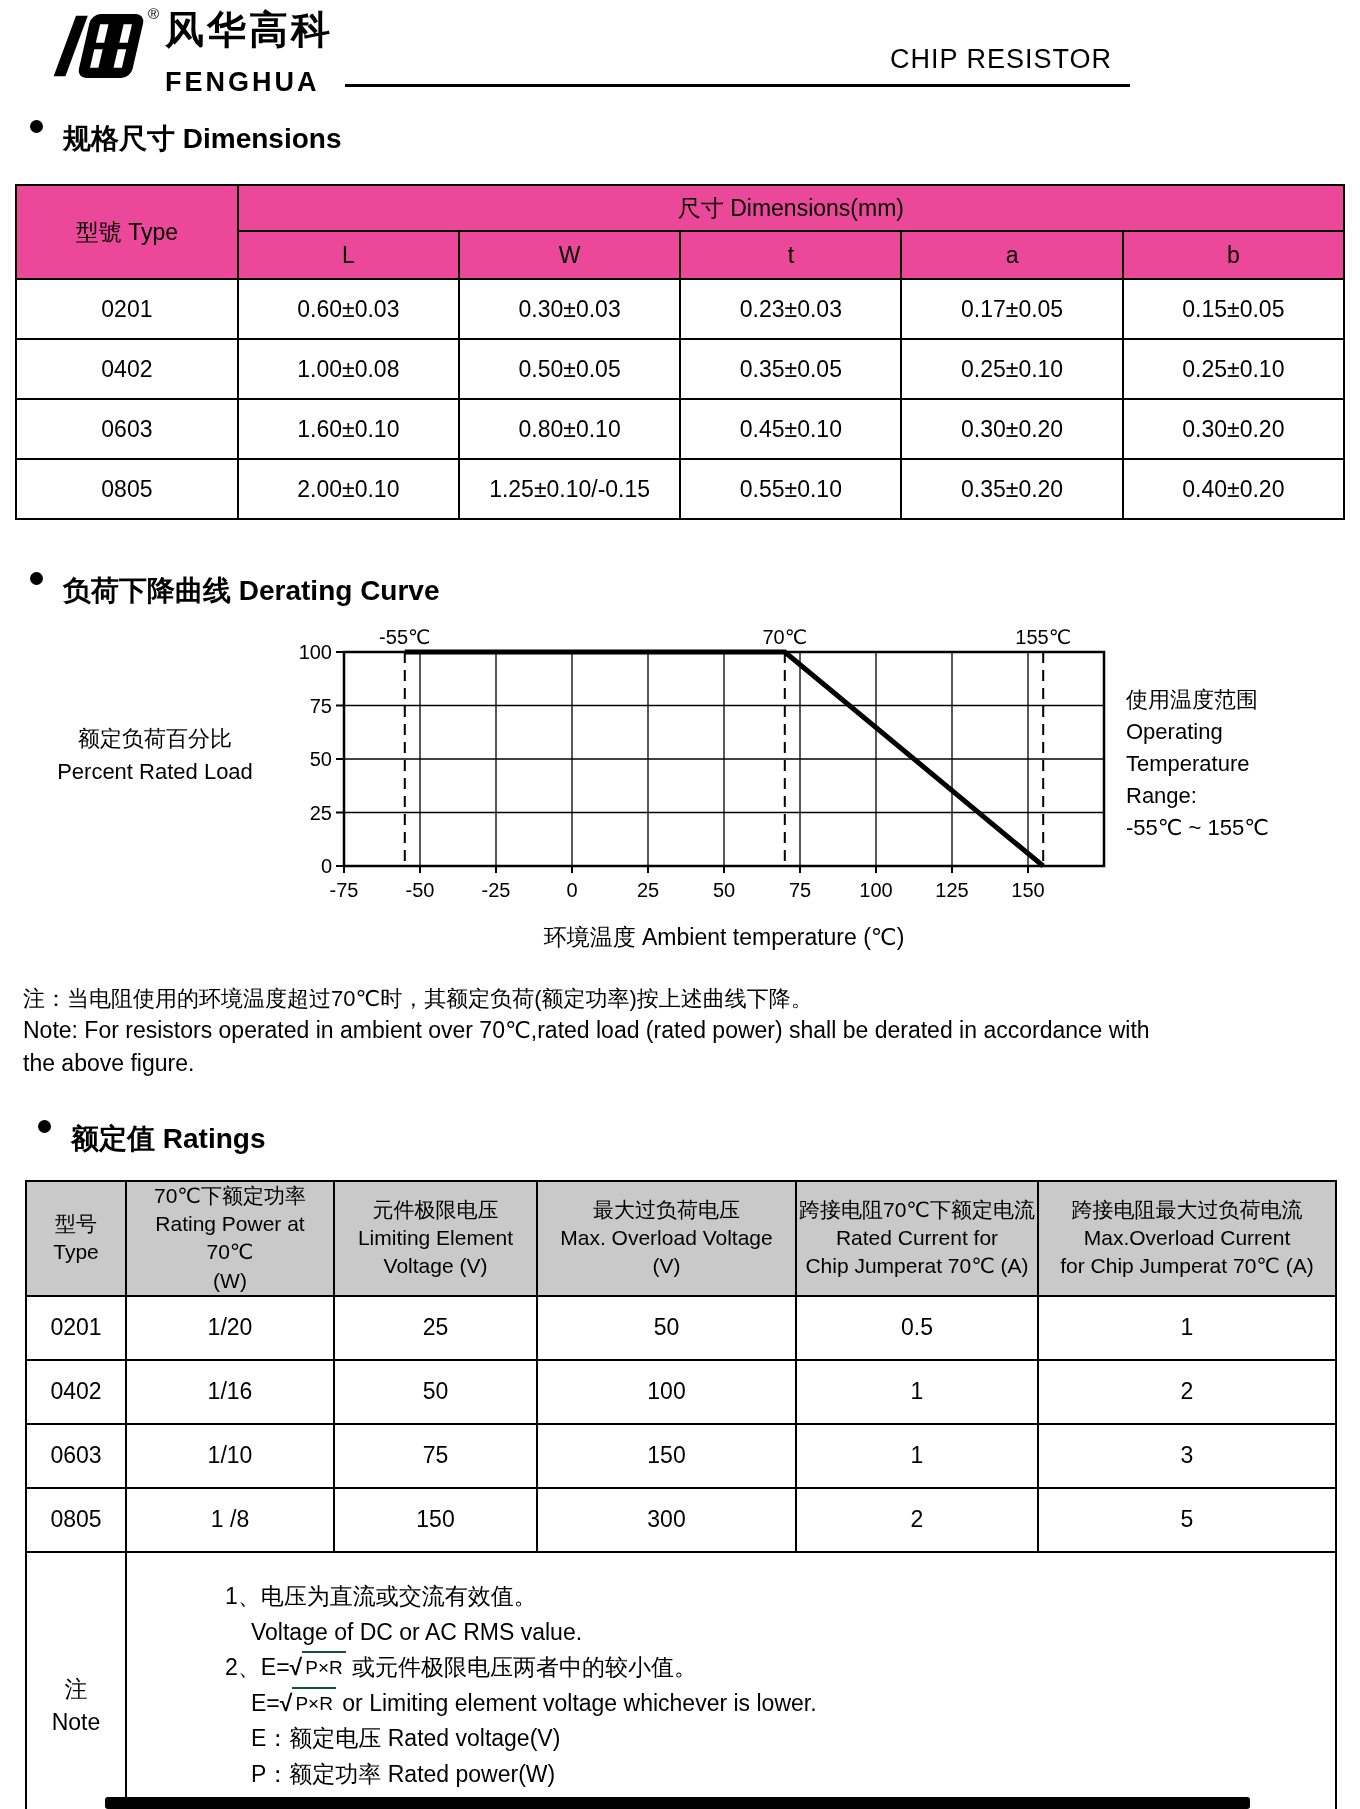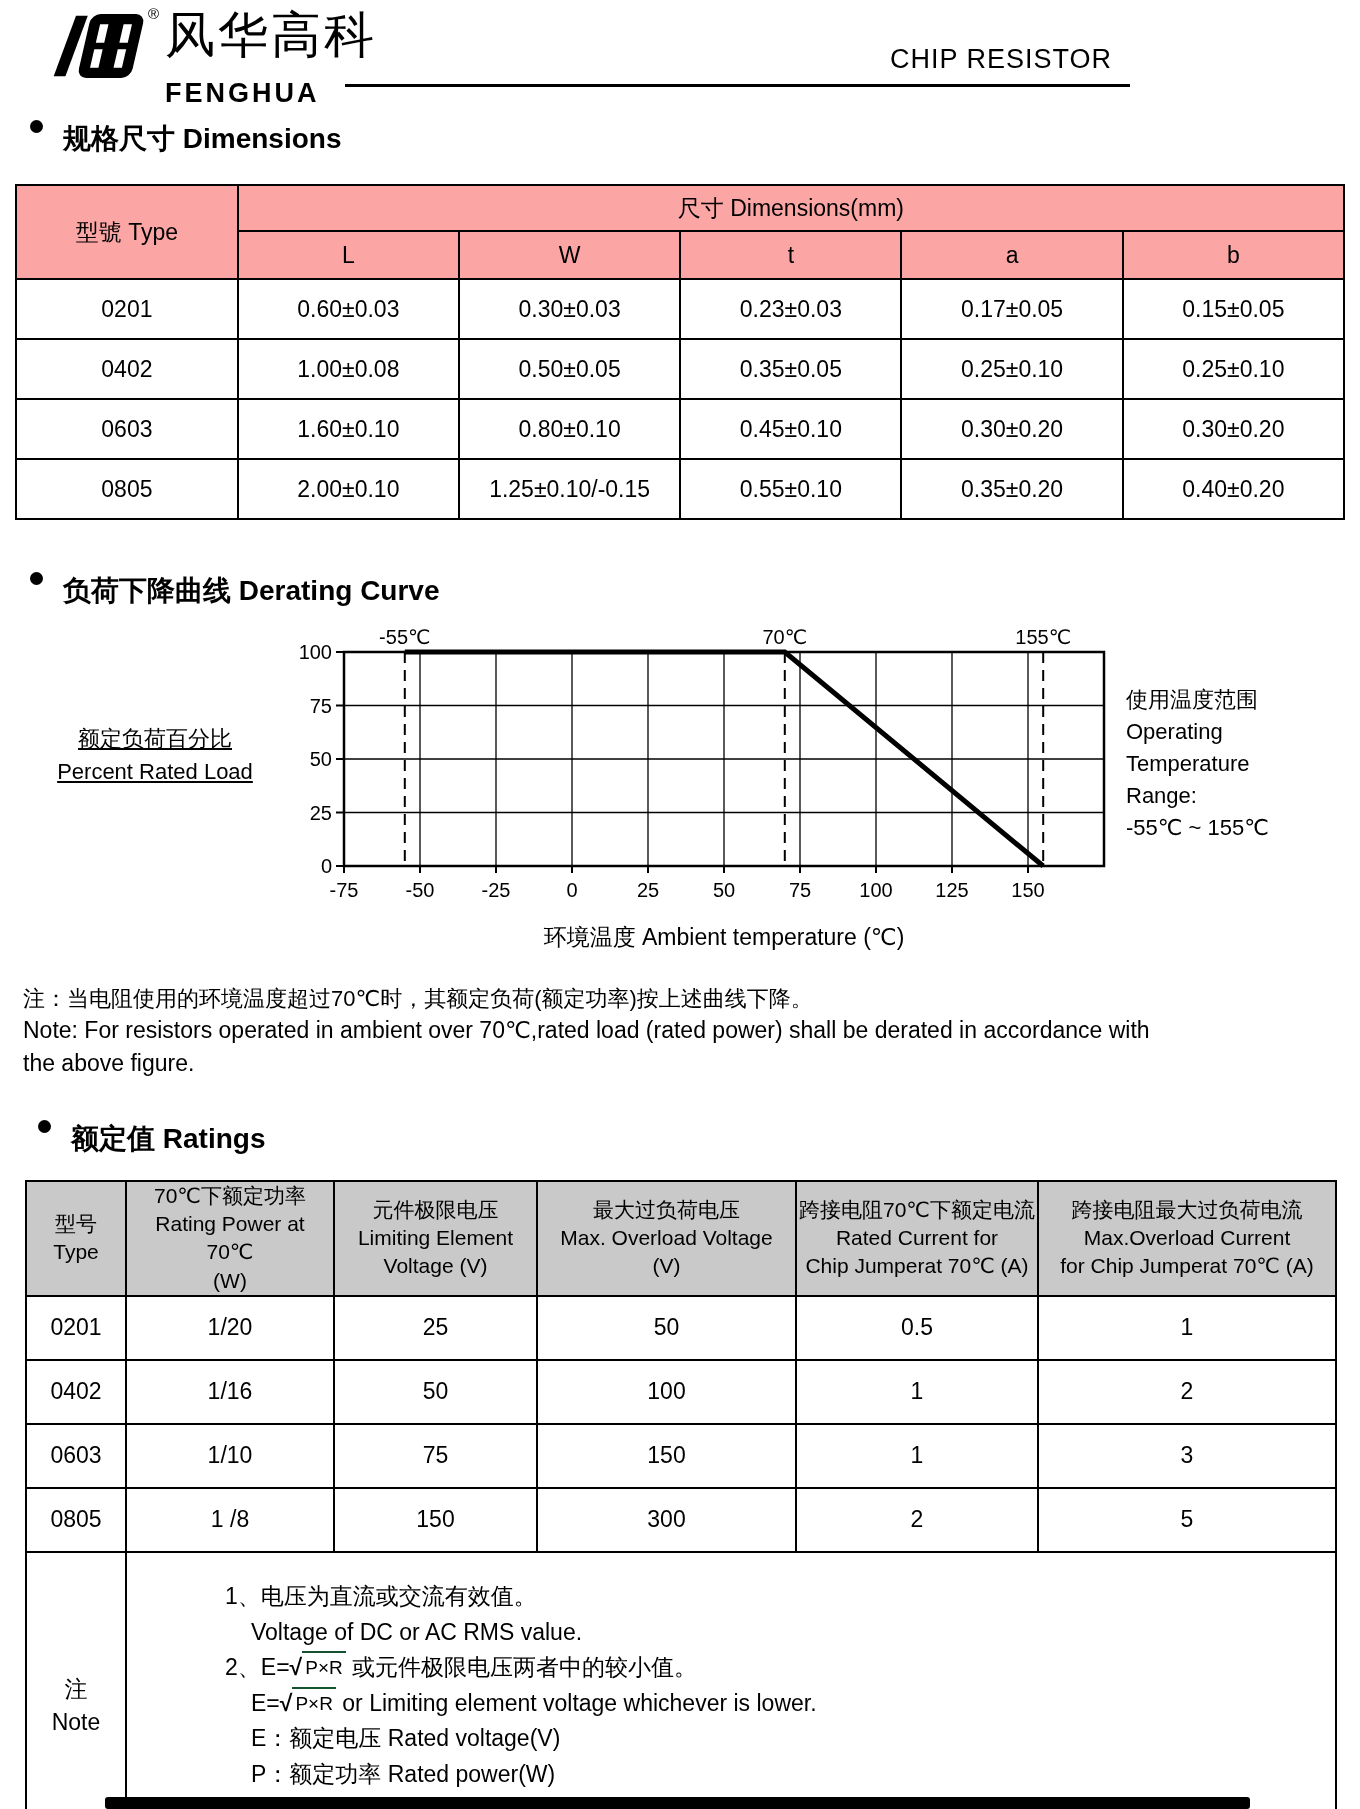--- a/index.html
+++ b/index.html
@@ -5,44 +5,44 @@
   html,body{margin:0;padding:0;background:#fff;}
   .page{position:relative;width:1360px;height:1809px;background:#fff;color:#000;
         font-family:"Liberation Sans","DejaVu Sans",sans-serif;overflow:hidden;}
 
   
   .header{position:relative;height:96px;}
   .logo{position:absolute;left:52px;top:6px;display:flex;align-items:flex-start;}
   .logo-icon{width:94px;height:80px;flex:0 0 auto;}
   .reg{font-size:15px;margin:0 6px 0 2px;line-height:1;}
   .logo-text{display:flex;flex-direction:column;margin-top:4px;}
-  .logo-cn{font-size:50px;font-weight:normal;letter-spacing:3px;line-height:1.0;}
+  .logo-cn{font-size:39px;font-weight:bold;letter-spacing:3px;line-height:1.0;}
   .logo-en{font-size:27px;font-weight:bold;letter-spacing:3px;line-height:1.1;margin-top:19px;}
   .doc-title{position:absolute;right:248px;top:44px;font-size:27px;letter-spacing:1px;}
   .header-rule{position:absolute;left:345px;right:230px;top:84px;height:3px;background:#000;}
 
   
   .sec-title{display:flex;font-size:28px;font-weight:bold;}
   .sec-title .dot{width:13px;height:13px;border-radius:50%;background:#000;margin:0 20px 0 0;flex:0 0 auto;}
   .st1{margin:24px 0 0 30px;}
   .st2{margin:52px 0 0 30px;}
   .st3{margin:40px 0 0 38px;}
 
   
   table{border-collapse:collapse;table-layout:fixed;}
   th,td{border:2px solid #000;text-align:center;vertical-align:middle;font-weight:normal;}
   .dim-table{width:1330px;margin:26px 0 0 15px;font-size:23px;}
-  .dim-table th{background:#fca5a5;}
+  .dim-table th{background:#ec4899;}
   .dim-table .hrow1 th{height:42px;}
   .dim-table .hrow2 th{height:44px;}
   .dim-table tbody td{height:56px;}
 
   
   .chart-wrap{display:flex;margin:16px 0 0 20px;}
-  .chart-ylab{width:270px;padding-top:96px;text-align:center;font-size:22px;line-height:1.5;flex:0 0 auto;text-decoration:underline;}
+  .chart-ylab{width:270px;padding-top:96px;text-align:center;font-size:22px;line-height:1.5;flex:0 0 auto;}
   .chart-main{flex:0 0 auto;}
   .chart-main svg{display:block;font-family:"Liberation Sans","DejaVu Sans",sans-serif;}
   .chart-xlab{width:760px;margin-left:54px;text-align:center;font-size:23px;margin-top:18px;}
   .chart-note{padding:58px 0 0 10px;font-size:22px;line-height:1.45;flex:0 0 auto;}
 
   
   .derating-note{margin:30px 0 0 23px;font-size:23px;line-height:1.42;}
   .derating-note .cn{font-size:22px;}
 
   

